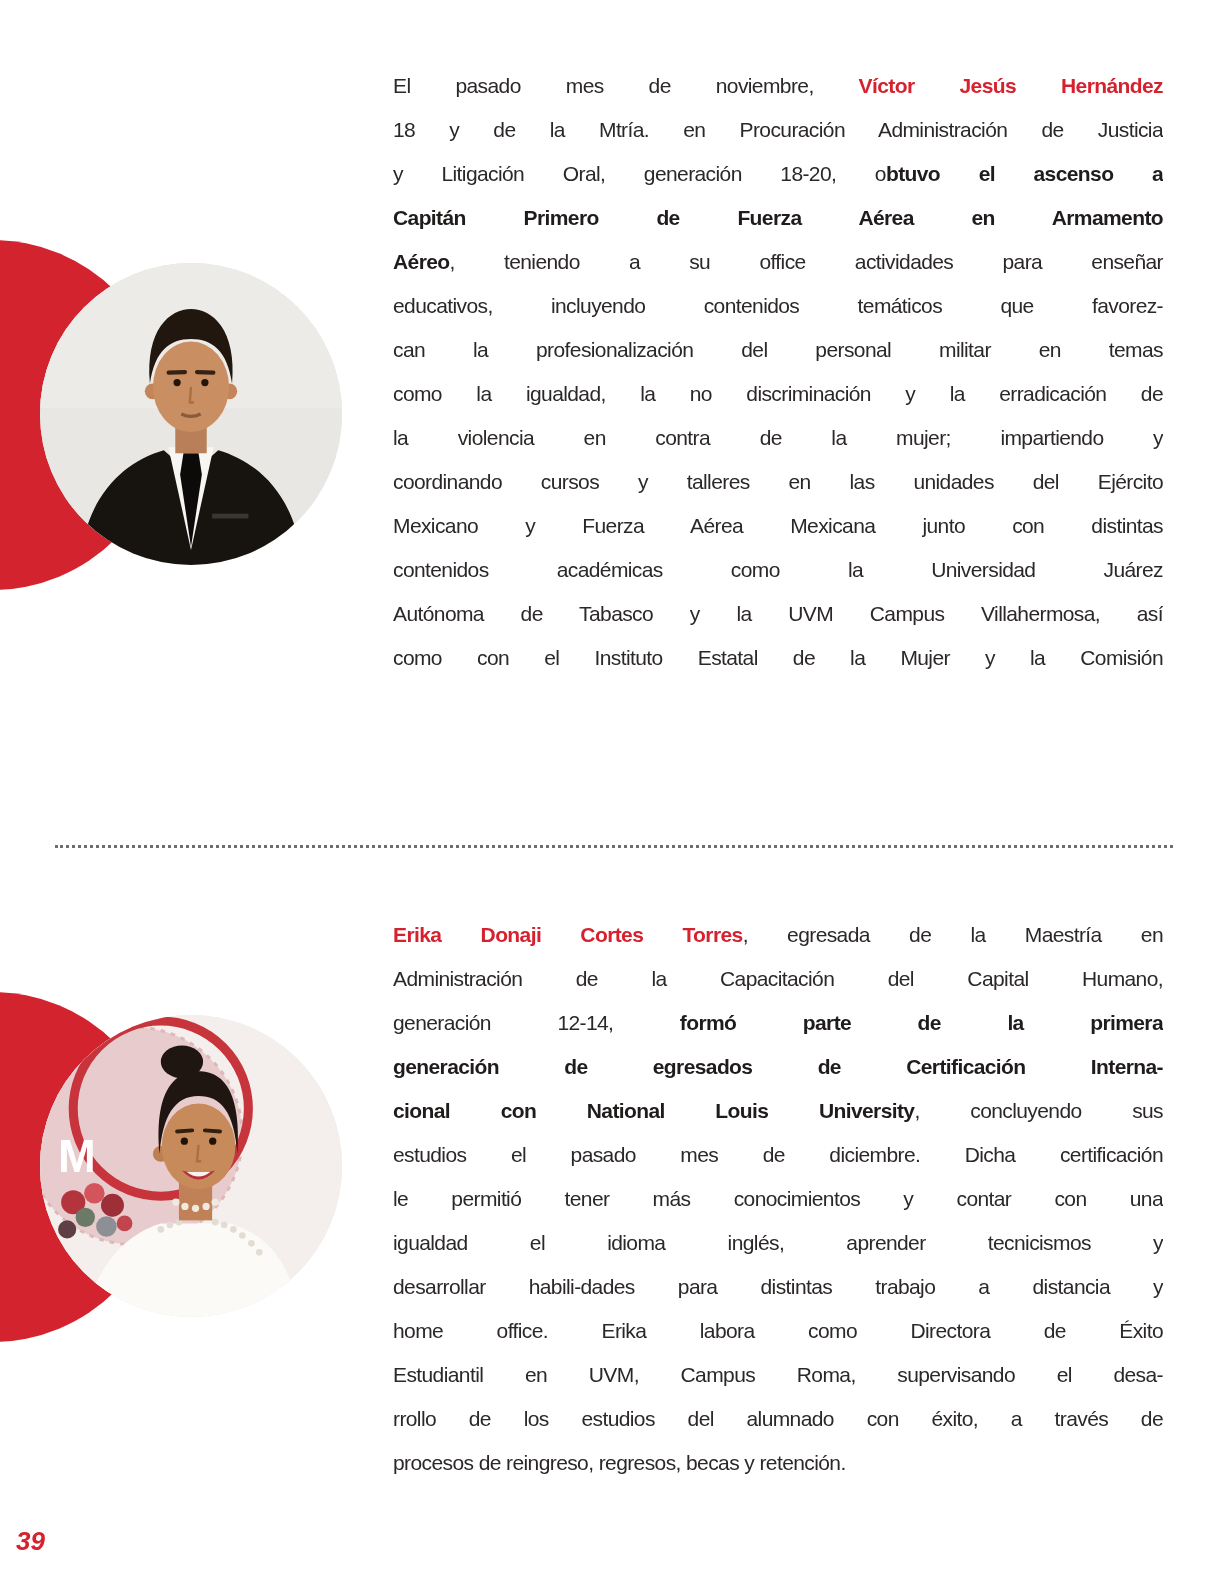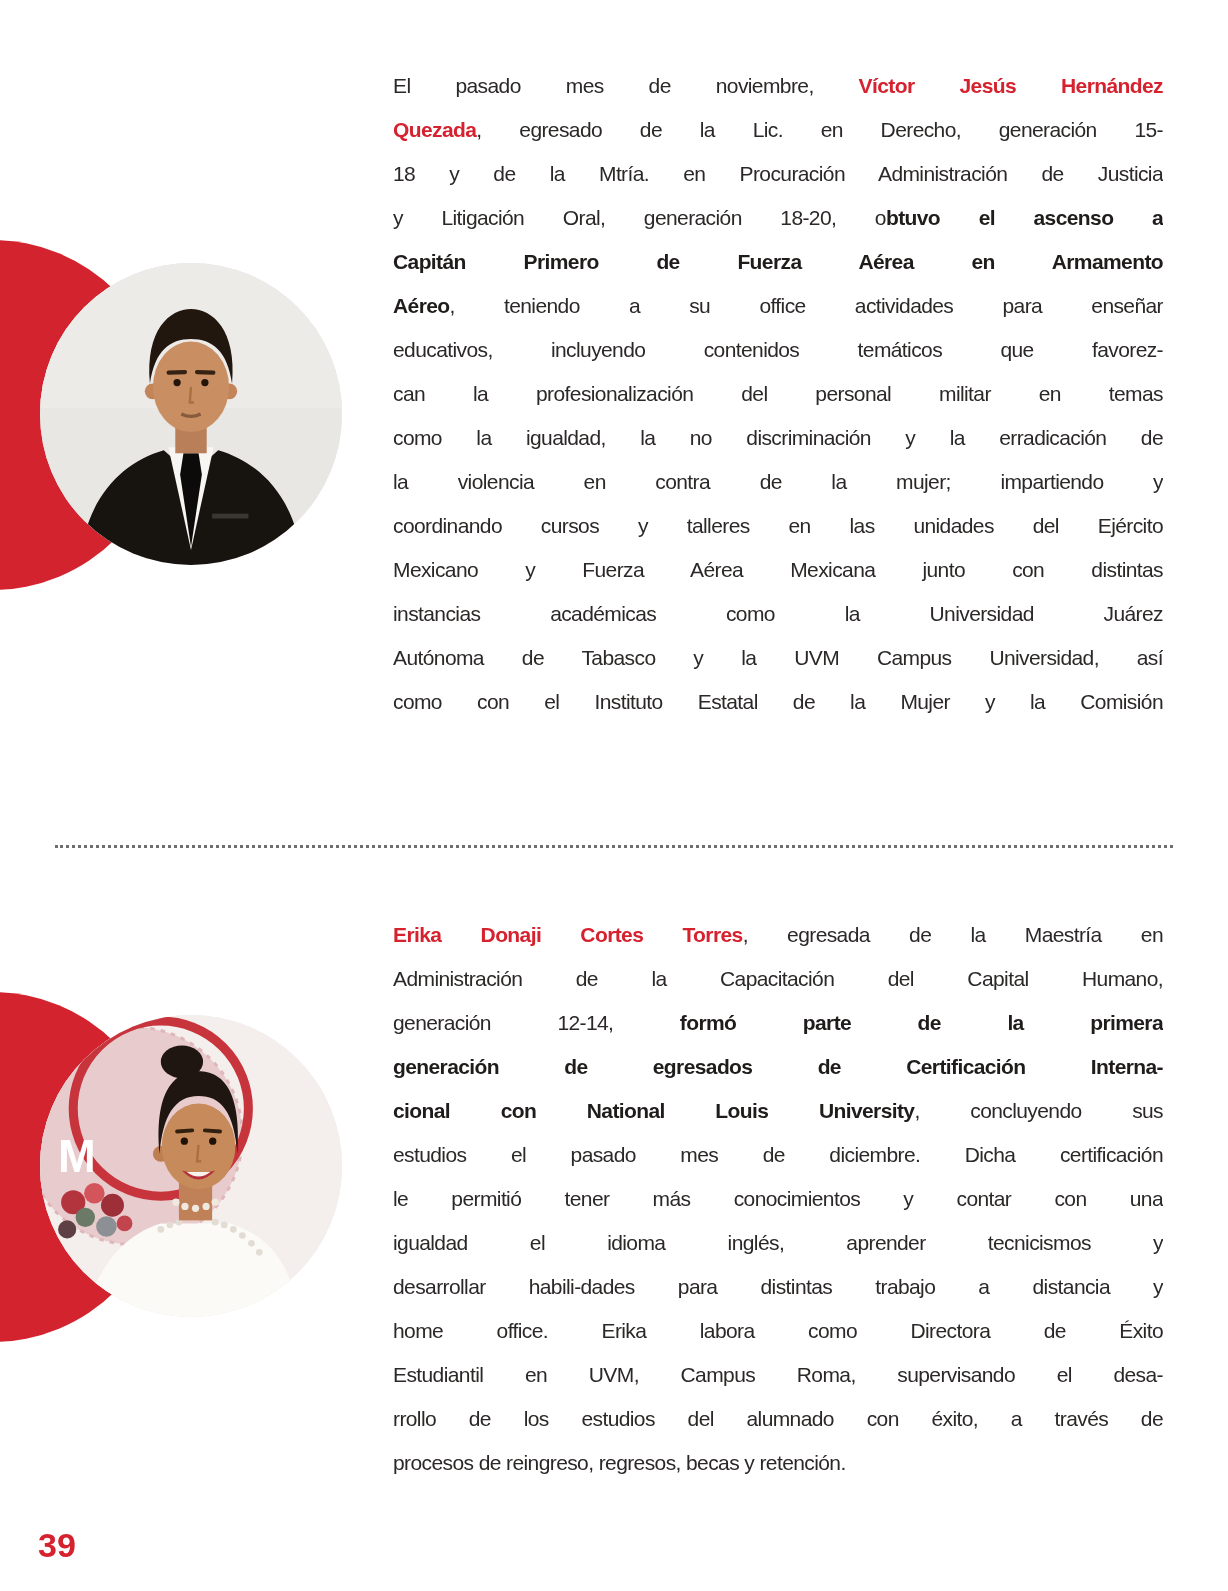--- a/index.html
+++ b/index.html
@@ -63,24 +63,25 @@
   
   .separator{
     position:absolute;
     left:55px;top:845px;
     width:1118px;height:0;
     border-top:3.5px dotted #6e6e6e;
   }
   
   .page-number{
     position:absolute;
-    left:38px;top:1526px;
-    font-size:34px;
+    left:16px;top:1526px;
+    font-size:26px;
     font-weight:700;
     color:var(--name-red);
+    font-style:italic;
   }
 </style>
 </head>
 <body>
 
 <div class="photo-comp" style="top:240px">
   <div class="red-circle"></div>
   <div class="photo-circle">
     <svg viewBox="0 0 100 100" preserveAspectRatio="xMidYMid slice">
       <rect width="100" height="100" fill="#e9e7e4"></rect>
@@ -111,33 +112,32 @@
 
       <path d="M50,41 L49.6,46.2 L51,46.2" stroke="#a9713f" stroke-width="0.8" fill="none"></path>
 
       <path d="M46.8,50 Q50,51.6 53.2,50" stroke="#8a5a3c" stroke-width="1.1" fill="none"></path>
     </svg>
   </div>
 </div>
 
 <div class="text-block tb1">
     <div class="line"><span class="seg-n">El pasado mes de noviembre, </span><span class="seg-r">Víctor Jesús Hernández</span></div>
-    <div class="line"><span class="seg-r">Quezada</span><span class="seg-n">, egresado de la Lic. en Derecho, generación 15-</span></div>
     <div class="line"><span class="seg-n">18 y de la Mtría.  en Procuración Administración de Justicia</span></div>
     <div class="line"><span class="seg-n">y Litigación Oral, generación 18-20, o</span><span class="seg-b">btuvo el ascenso a</span></div>
     <div class="line"><span class="seg-b">Capitán Primero de Fuerza Aérea en Armamento</span></div>
     <div class="line"><span class="seg-b">Aéreo</span><span class="seg-n">,  teniendo a su office actividades para enseñar</span></div>
     <div class="line"><span class="seg-n">educativos, incluyendo contenidos temáticos que favorez-</span></div>
     <div class="line"><span class="seg-n">can la profesionalización del personal militar en temas</span></div>
     <div class="line"><span class="seg-n">como la igualdad, la no discriminación y la erradicación de</span></div>
     <div class="line"><span class="seg-n">la violencia en contra de la mujer; impartiendo y</span></div>
     <div class="line"><span class="seg-n">coordinando cursos y talleres en las unidades del Ejército</span></div>
     <div class="line"><span class="seg-n">Mexicano y Fuerza Aérea Mexicana junto con distintas</span></div>
-    <div class="line"><span class="seg-n">instancias académicas como la Universidad Juárez</span></div>
-    <div class="line"><span class="seg-n">Autónoma de Tabasco y la UVM Campus Universidad, así</span></div>
+    <div class="line"><span class="seg-n">contenidos académicas como la Universidad Juárez</span></div>
+    <div class="line"><span class="seg-n">Autónoma de Tabasco y la UVM Campus Villahermosa, así</span></div>
     <div class="line"><span class="seg-n">como con el Instituto Estatal de la Mujer y la Comisión</span></div>
   </div>
 
 <div class="separator"></div>
 
 <div class="photo-comp" style="top:992px">
   <div class="red-circle"></div>
   <div class="photo-circle">
     <svg viewBox="0 0 100 100" preserveAspectRatio="xMidYMid slice">
       <rect width="100" height="100" fill="#f4efec"></rect>

